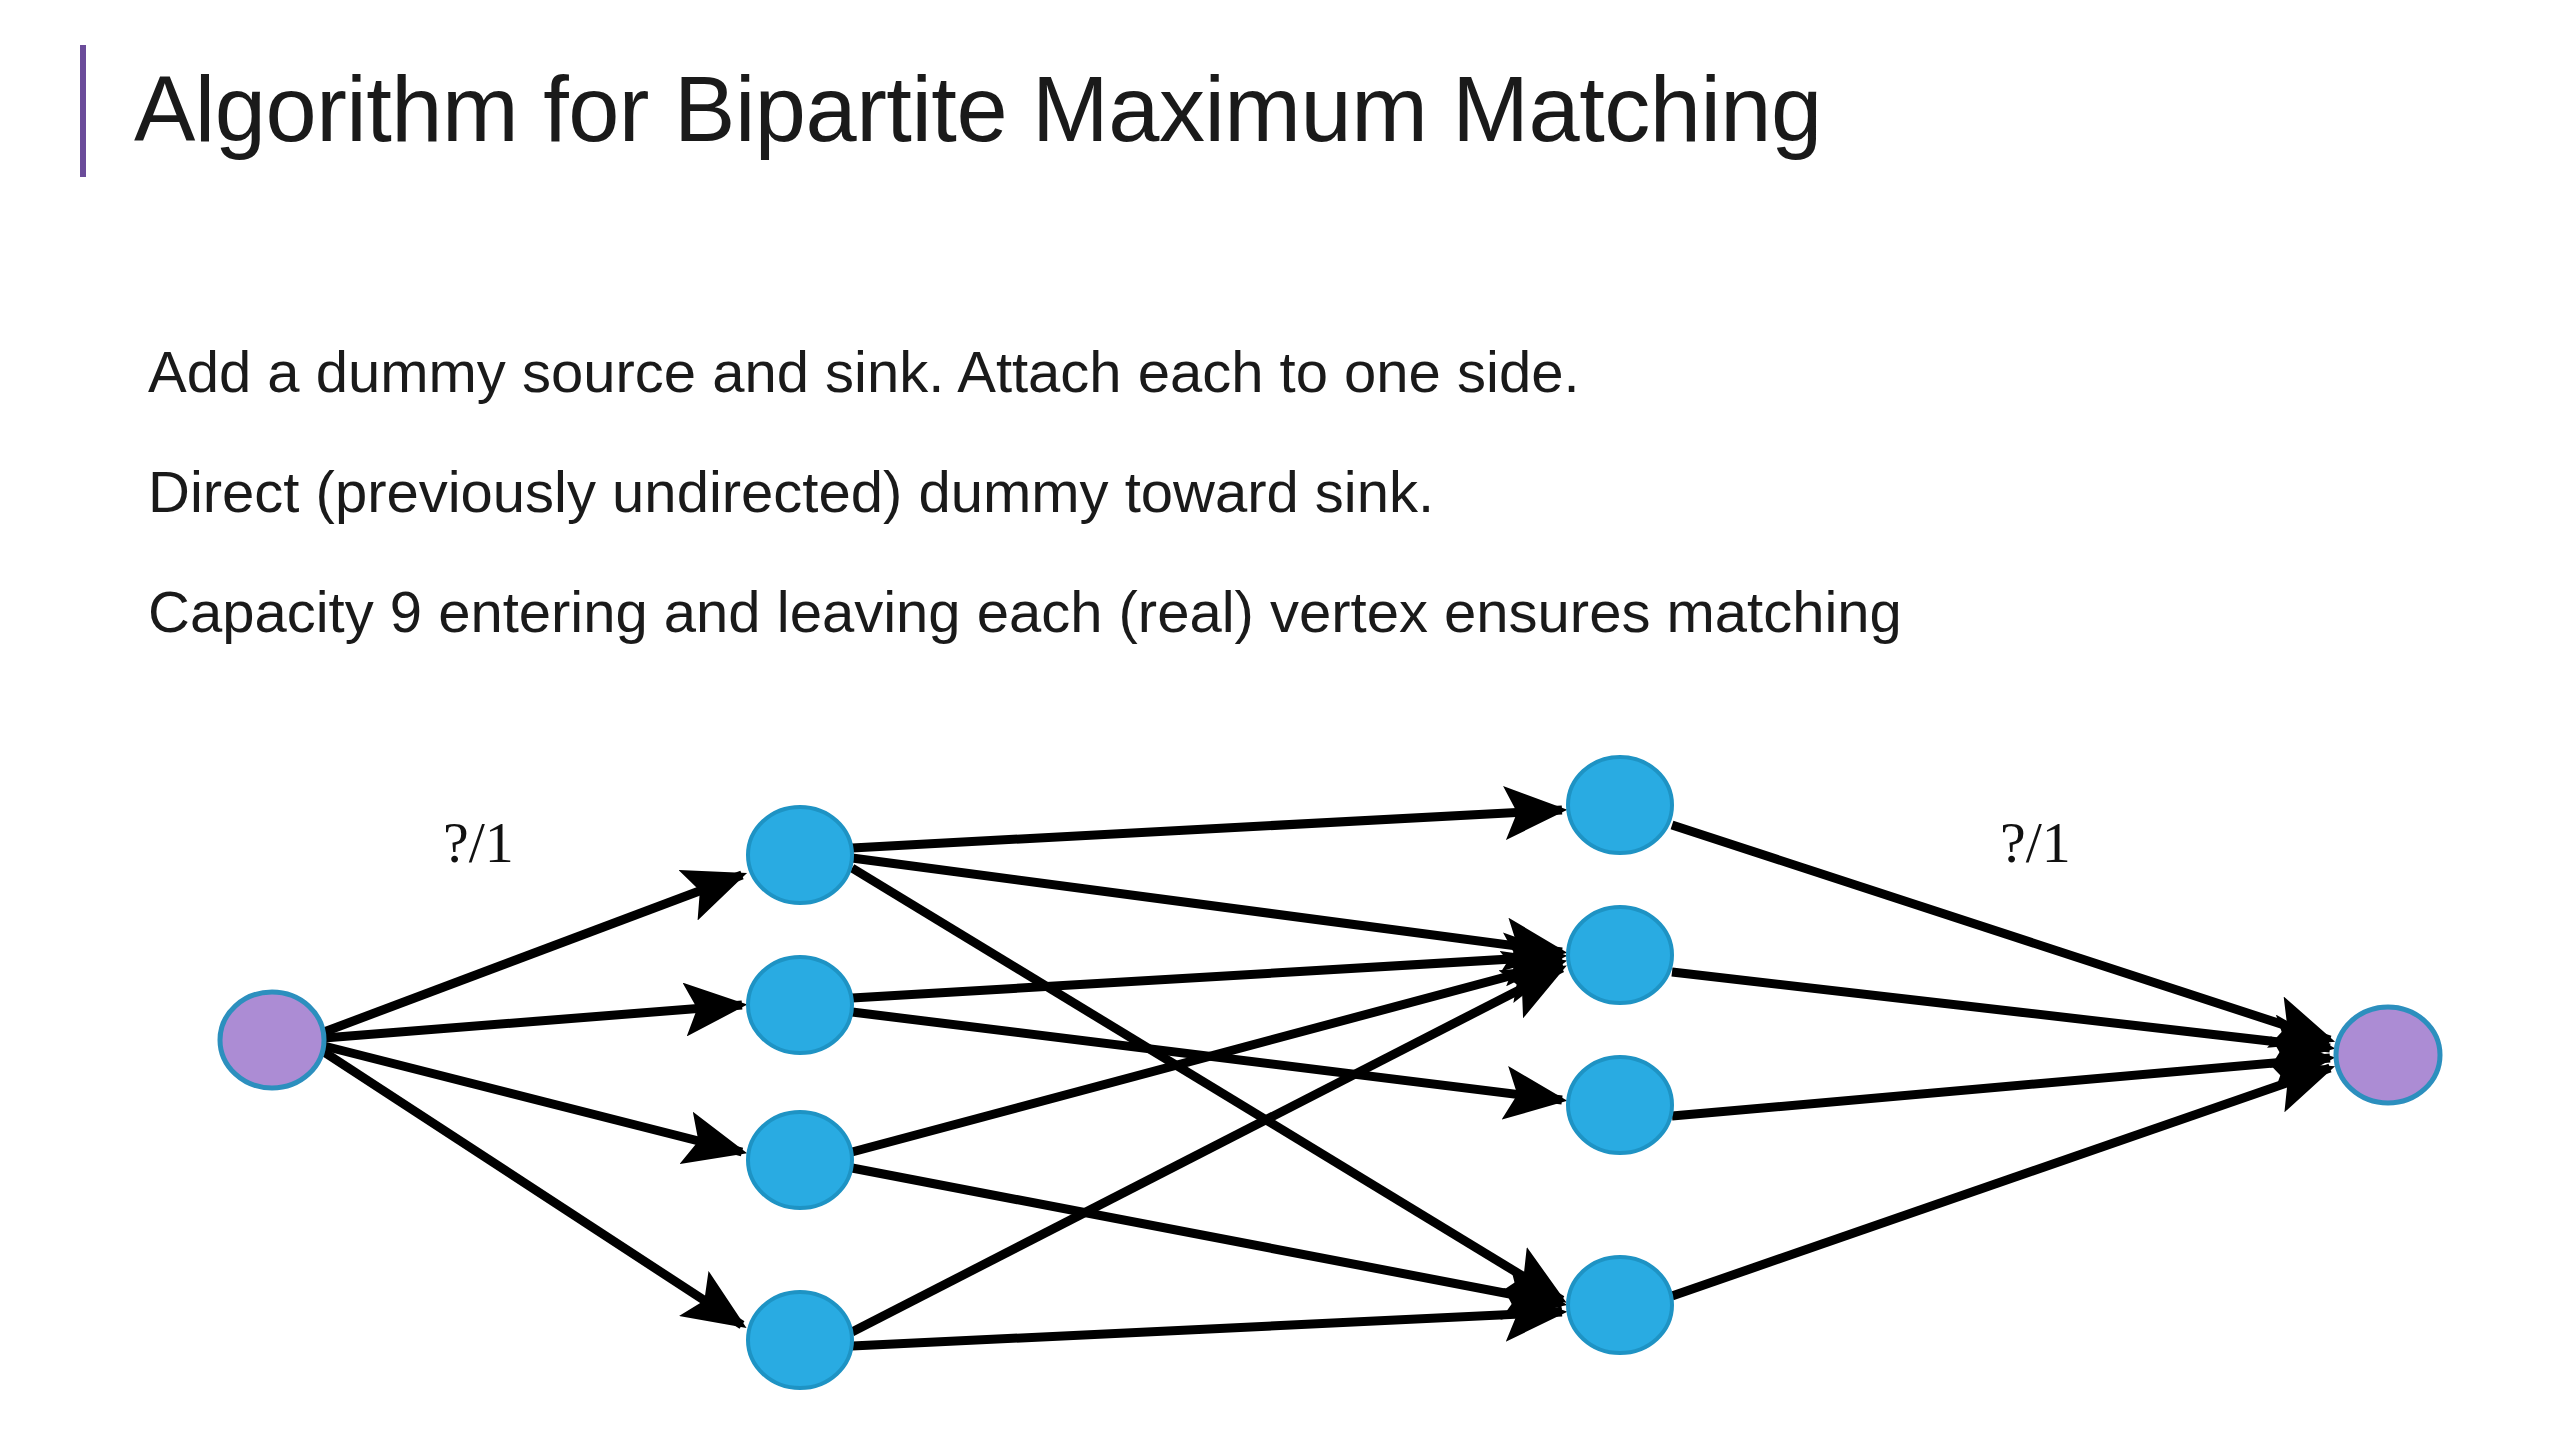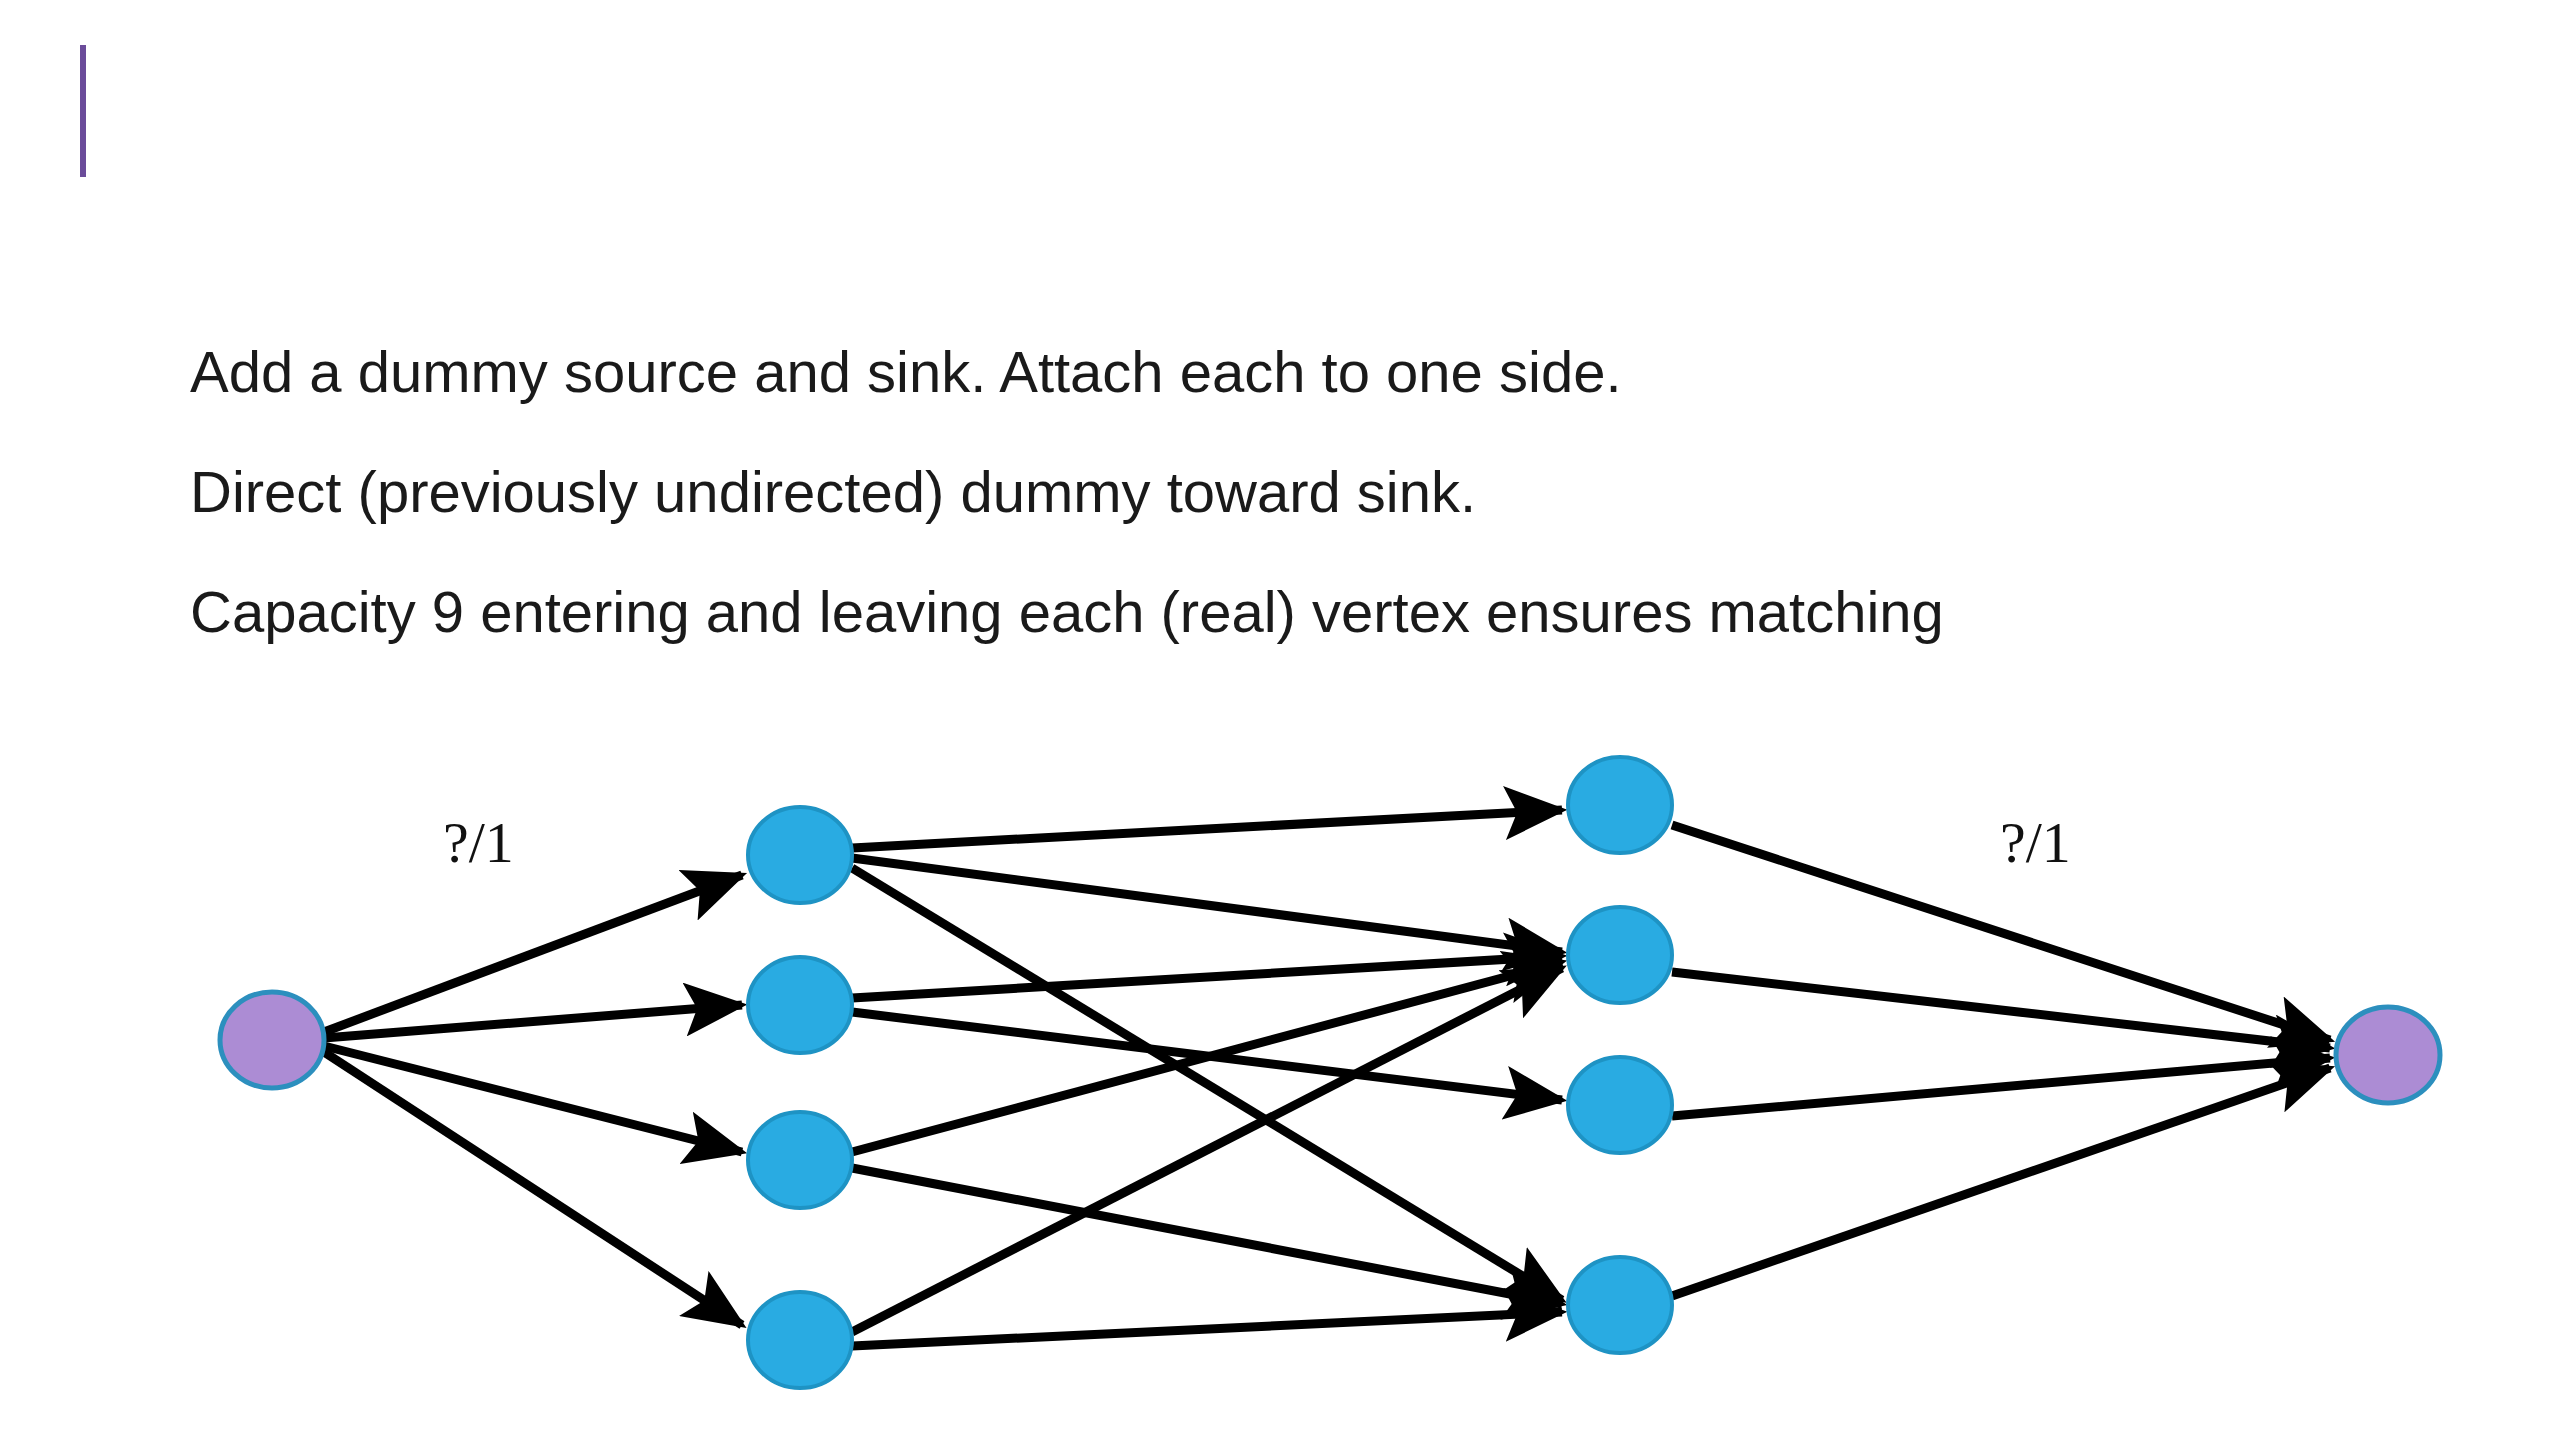--- a/index.html
+++ b/index.html
@@ -56,21 +56,20 @@
     left: 148px;
     top: 312px;
     width: 2300px;
   }
   .body-line {
     font-size: 58px;
     line-height: 120px;
     color: #1a1a1a;
     font-weight: 400;
     white-space: nowrap;
-    margin-left: 42px;
   }
 
   
   #diagram {
     position: absolute;
     left: 0px;
     top: 700px;
     width: 2560px;
     height: 740px;
   }
@@ -83,20 +82,21 @@
     fill: #111111;
   }
 </style>
 </head>
 <body>
 
 <div id="slide">
 
   <div id="title-block">
     <div id="title-accent-bar"></div>
+    <div id="page-title">Algorithm for Bipartite Maximum Matching</div>
   </div>
 
   <div id="body-block">
     <div class="body-line">Add a dummy source and sink. Attach each to one side.</div>
     <div class="body-line">Direct (previously undirected) dummy toward sink.</div>
     <div class="body-line">Capacity 9 entering and leaving each (real) vertex ensures matching</div>
   </div>
 
   <div id="diagram">
     <svg width="2560" height="740" viewBox="0 0 2560 740" xmlns="http://www.w3.org/2000/svg">

